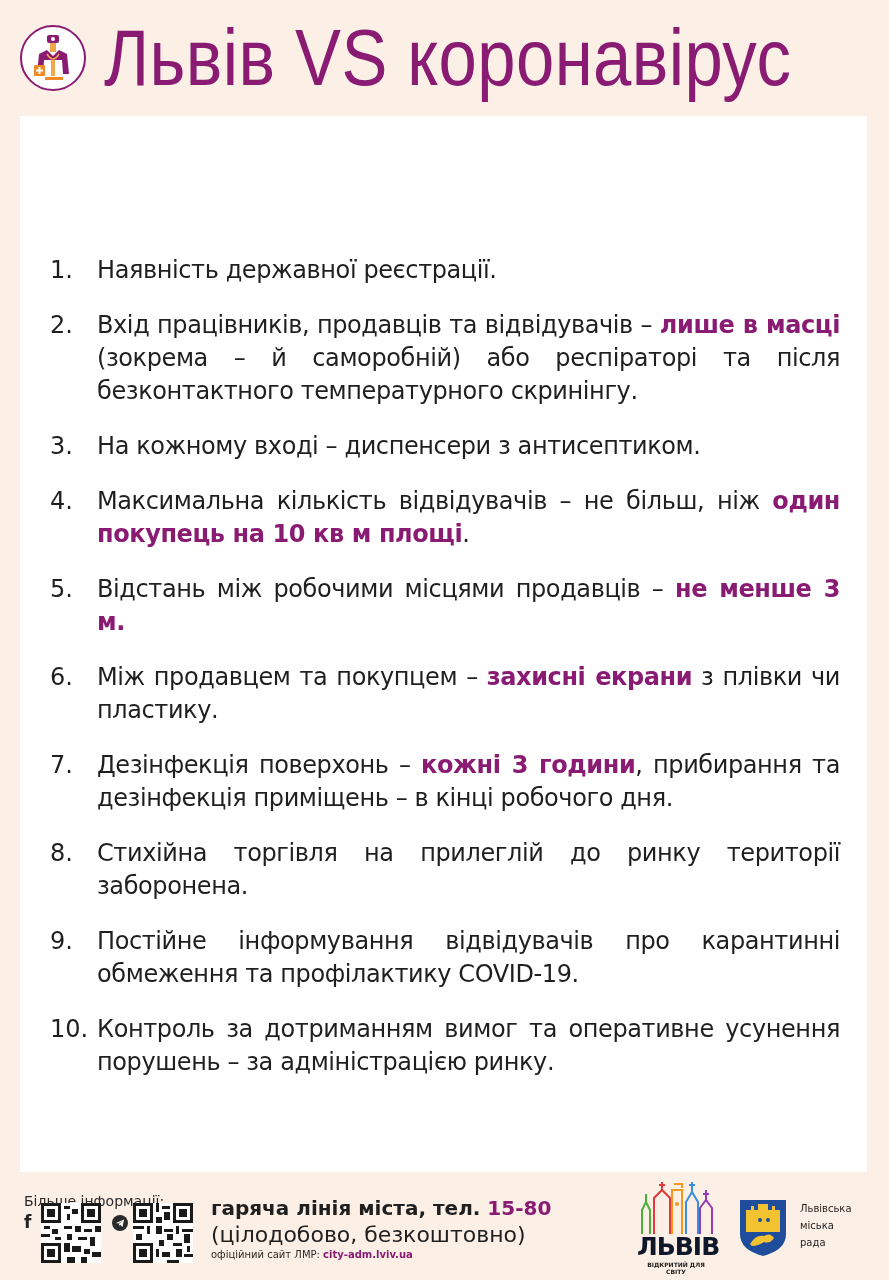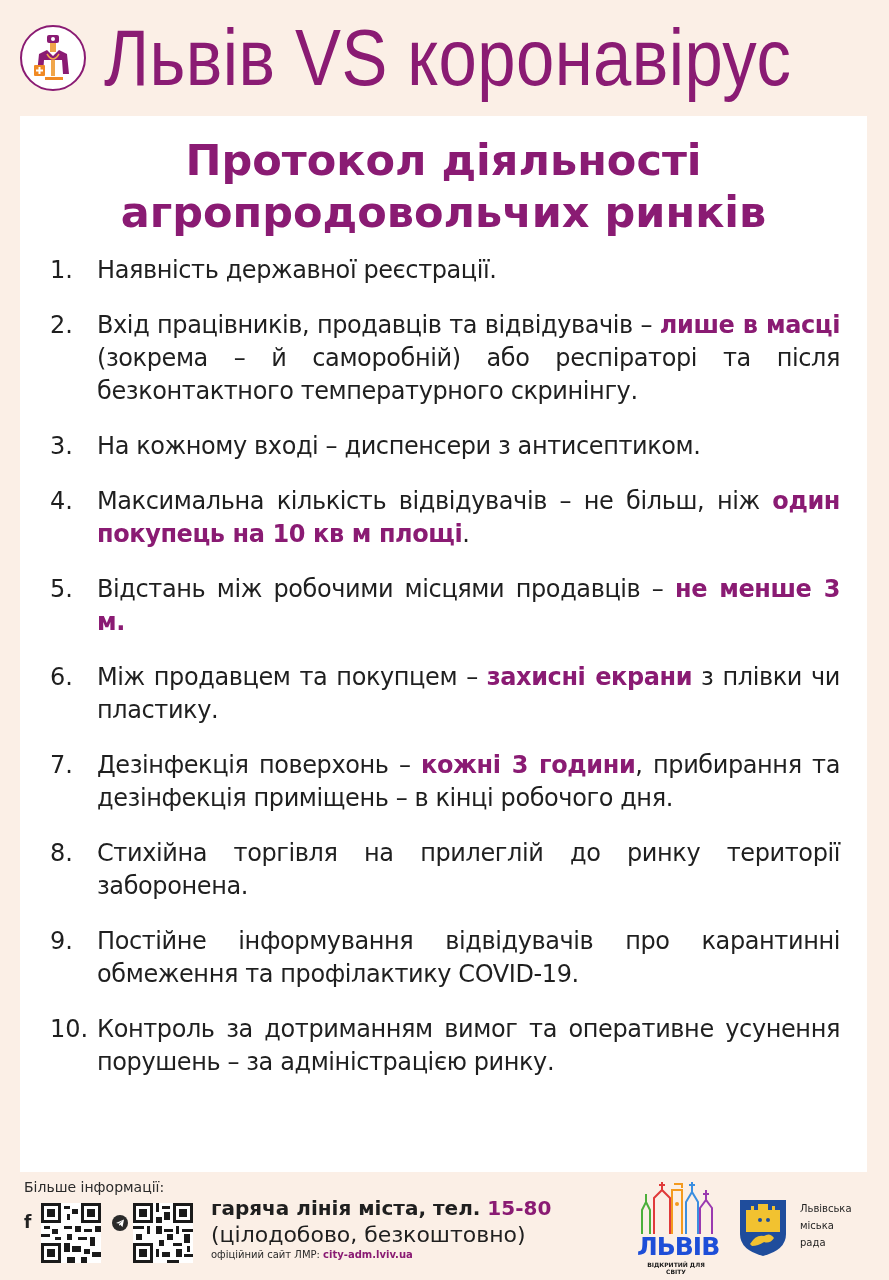--- a/index.html
+++ b/index.html
@@ -44,21 +44,21 @@
     display: flex; font-family: "DejaVu Sans", sans-serif;
     font-size: 24px; line-height: 33px; color: #1f1f1f;
     margin-bottom: 22px;
   }
   .num { width: 47px; flex: 0 0 47px; }
   .txt { flex: 1; text-align: justify; letter-spacing: -0.4px; }
   .hl { color: #8a1b73; font-weight: bold; }
 
   .footer { position: absolute; left: 0; top: 1172px; width: 889px; height: 108px; }
   .more-info {
-    position: absolute; left: 24px; top: 7px; font-family: "DejaVu Sans", sans-serif;
+    position: absolute; left: 24px; top: 21px; font-family: "DejaVu Sans", sans-serif;
     font-size: 14px; color: #2a2a2a;
   }
   .fb-icon { position: absolute; left: 24px; top: 40px; font-family: "DejaVu Sans", sans-serif; font-weight: bold; font-size: 17px; color:#222; }
   .tg-icon {
     position: absolute; left: 112px; top: 43px; width: 16px; height: 16px;
     border-radius: 50%; background: #2a2a2a; display: flex; align-items: center; justify-content: center;
   }
   .qr { position: absolute; top: 31px; width: 60px; height: 60px; background: #fff; }
   .qr-fb { left: 41px; }
   .qr-tg { left: 133px; }
@@ -72,21 +72,21 @@
     font-family: "DejaVu Sans", sans-serif; font-size: 22px; color: #1f1f1f; white-space: nowrap;
   }
   .site {
     position: absolute; left: 211px; top: 77px;
     font-family: "DejaVu Sans", sans-serif; font-size: 10px; color: #2a2a2a; white-space: nowrap;
   }
   .site a { color: #8a1b73; font-weight: bold; text-decoration: none; }
   .lviv-logo { position: absolute; left: 636px; top: 4px; width: 80px; height: 100px; }
   .lviv-word {
     position: absolute; left: 637px; top: 62px; width: 78px; text-align: left;
-    font-family: "DejaVu Sans", sans-serif; font-weight: bold; font-size: 25px; line-height: 26px; color: #1d4ed8;
+    font-family: "DejaVu Sans", sans-serif; font-weight: bold; font-size: 25px; line-height: 26px; color: #0f172a;
     letter-spacing: -1px;
   }
   .lviv-slogan {
     position: absolute; left: 637px; top: 89px; width: 78px; text-align: center;
     font-family: "DejaVu Sans", sans-serif; font-weight: bold; font-size: 6px; color: #1b1b1b;
   }
   .coat { position: absolute; left: 740px; top: 28px; width: 46px; height: 56px; }
   .council {
     position: absolute; left: 800px; top: 28px;
     font-family: "DejaVu Sans", sans-serif; font-size: 10px; line-height: 17px; color: #1f1f1f;
@@ -107,24 +107,20 @@
       <rect x="26" y="30" width="4" height="16" fill="#f0a64a"></rect>
       <rect x="9" y="35" width="11" height="11" rx="1" fill="#f08a24"></rect>
       <path d="M14.5 37v7M11 40.5h7" stroke="#fff" stroke-width="2"></path>
       <rect x="20" y="47" width="18" height="3" fill="#f08a24"></rect>
     </svg>
   </div>
   <div class="app-title">Львів VS коронавірус</div>
 </div>
 
 <div class="card">
-  <div class="card-title">
-    <span>Протокол діяльності</span>
-    <span>агропродовольчих ринків</span>
-  </div>
   <ol class="list" id="rules-list">
       <li class="item">
         <span class="num">1.</span>
         <span class="txt"><span>Наявність державної реєстрації.</span></span>
       </li>
       <li class="item">
         <span class="num">2.</span>
         <span class="txt"><span>Вхід працівників, продавців та відвідувачів – </span><span class="hl">лише в масці</span><span> (зокрема – й саморобній) або респіраторі та після безконтактного температурного скринінгу.</span></span>
       </li>
       <li class="item">

